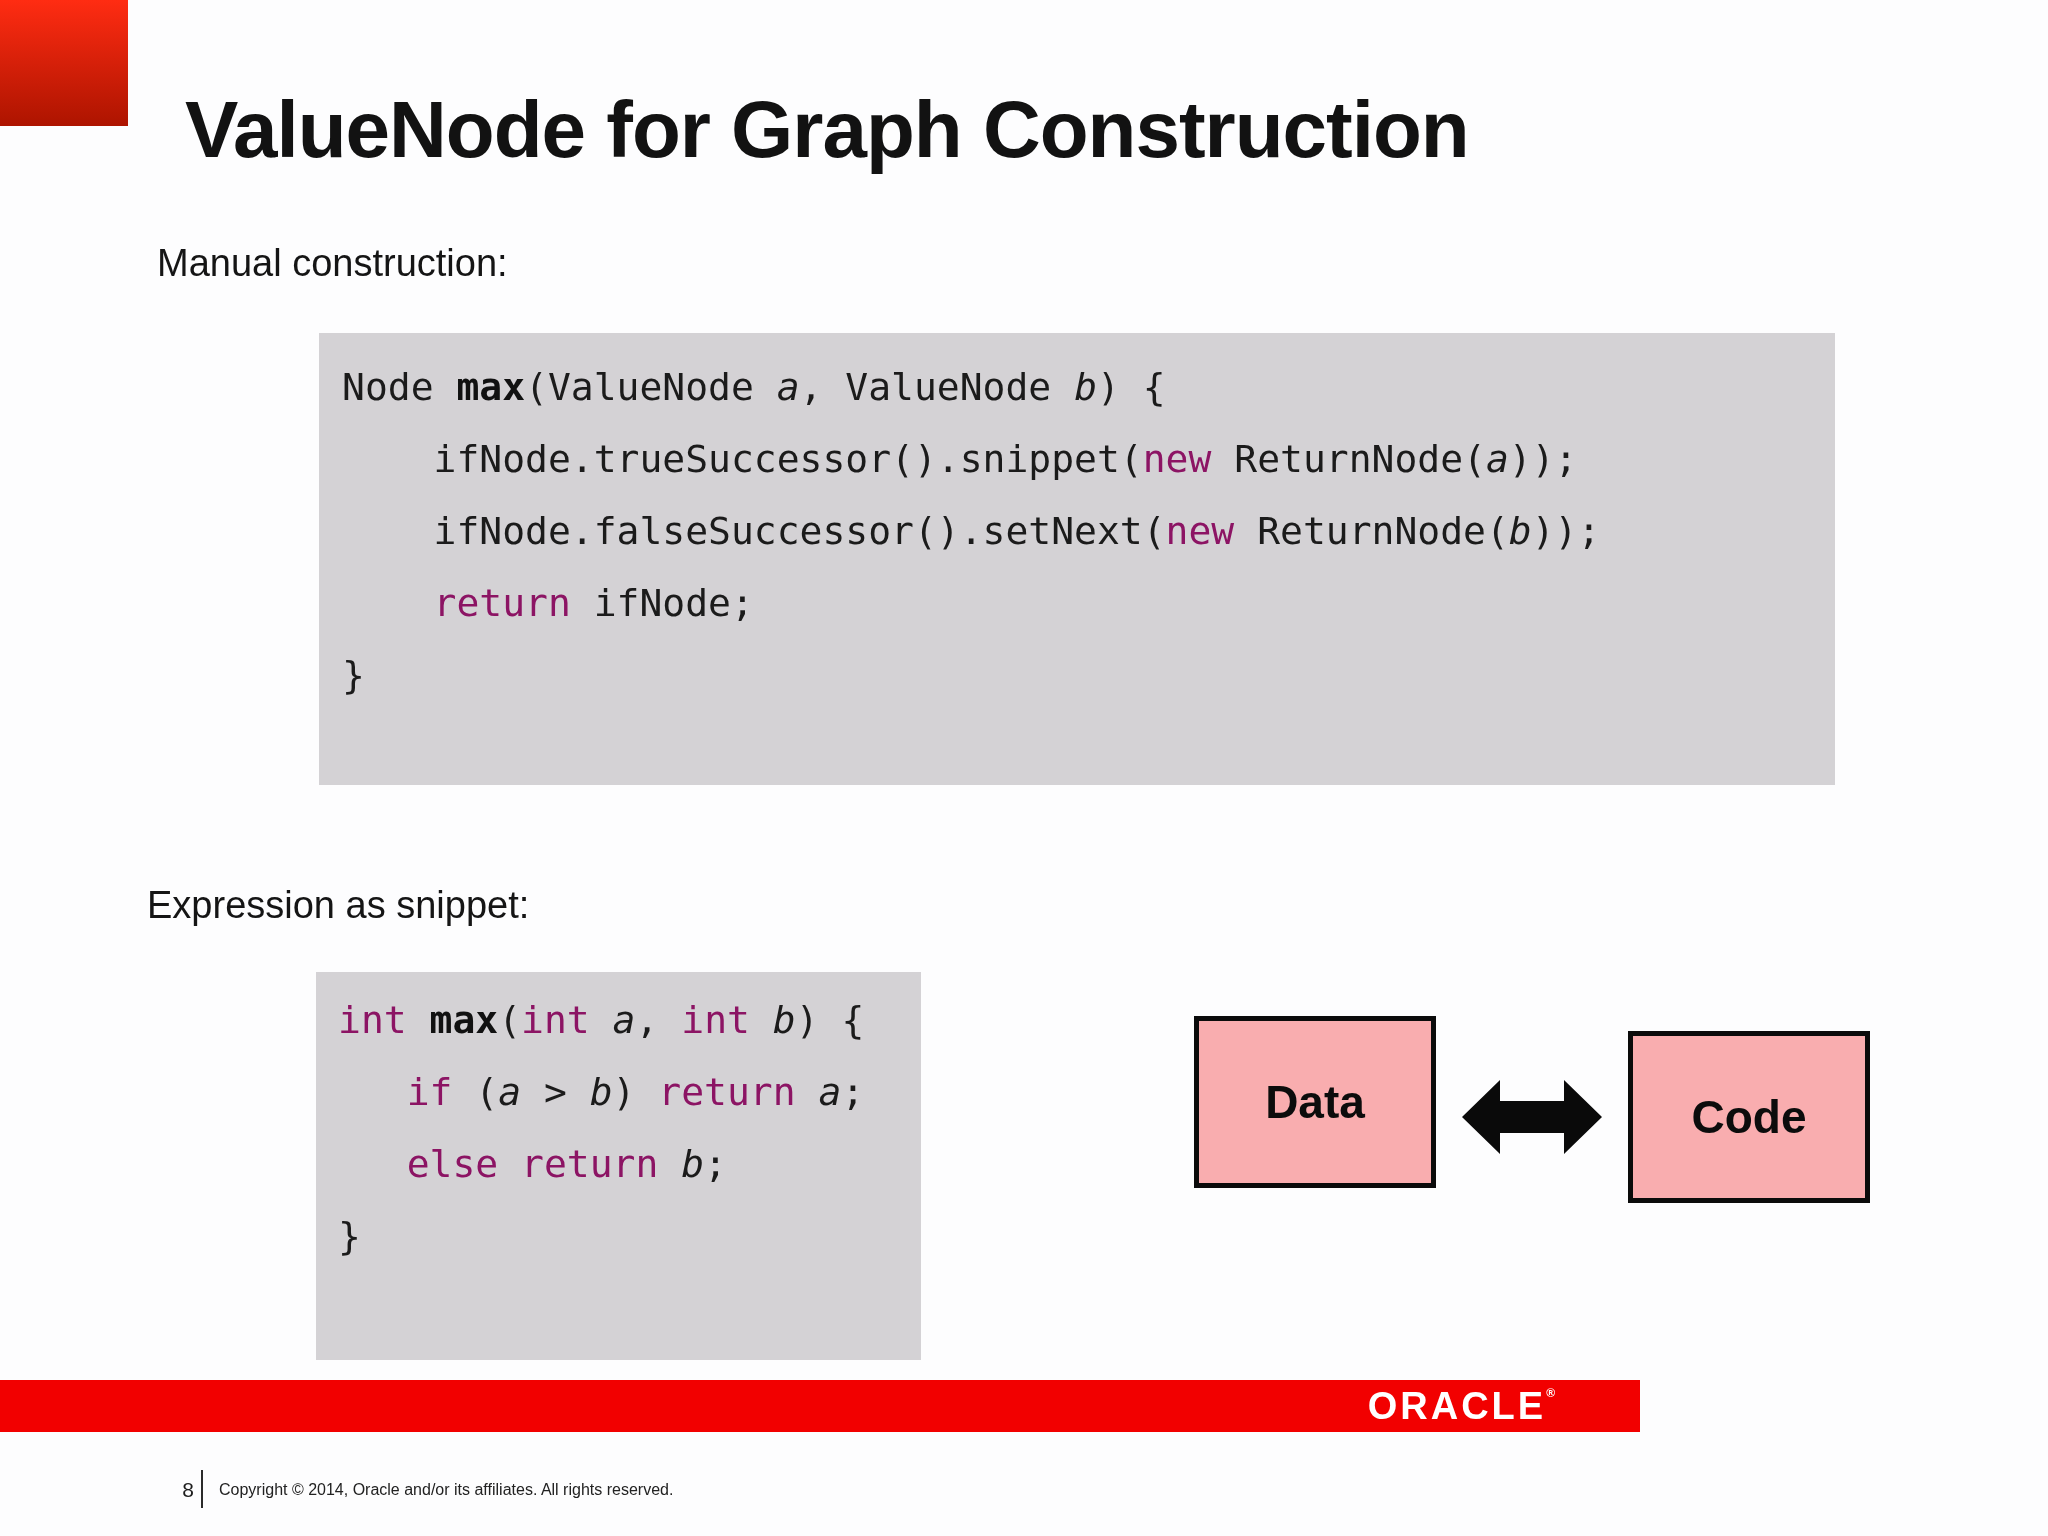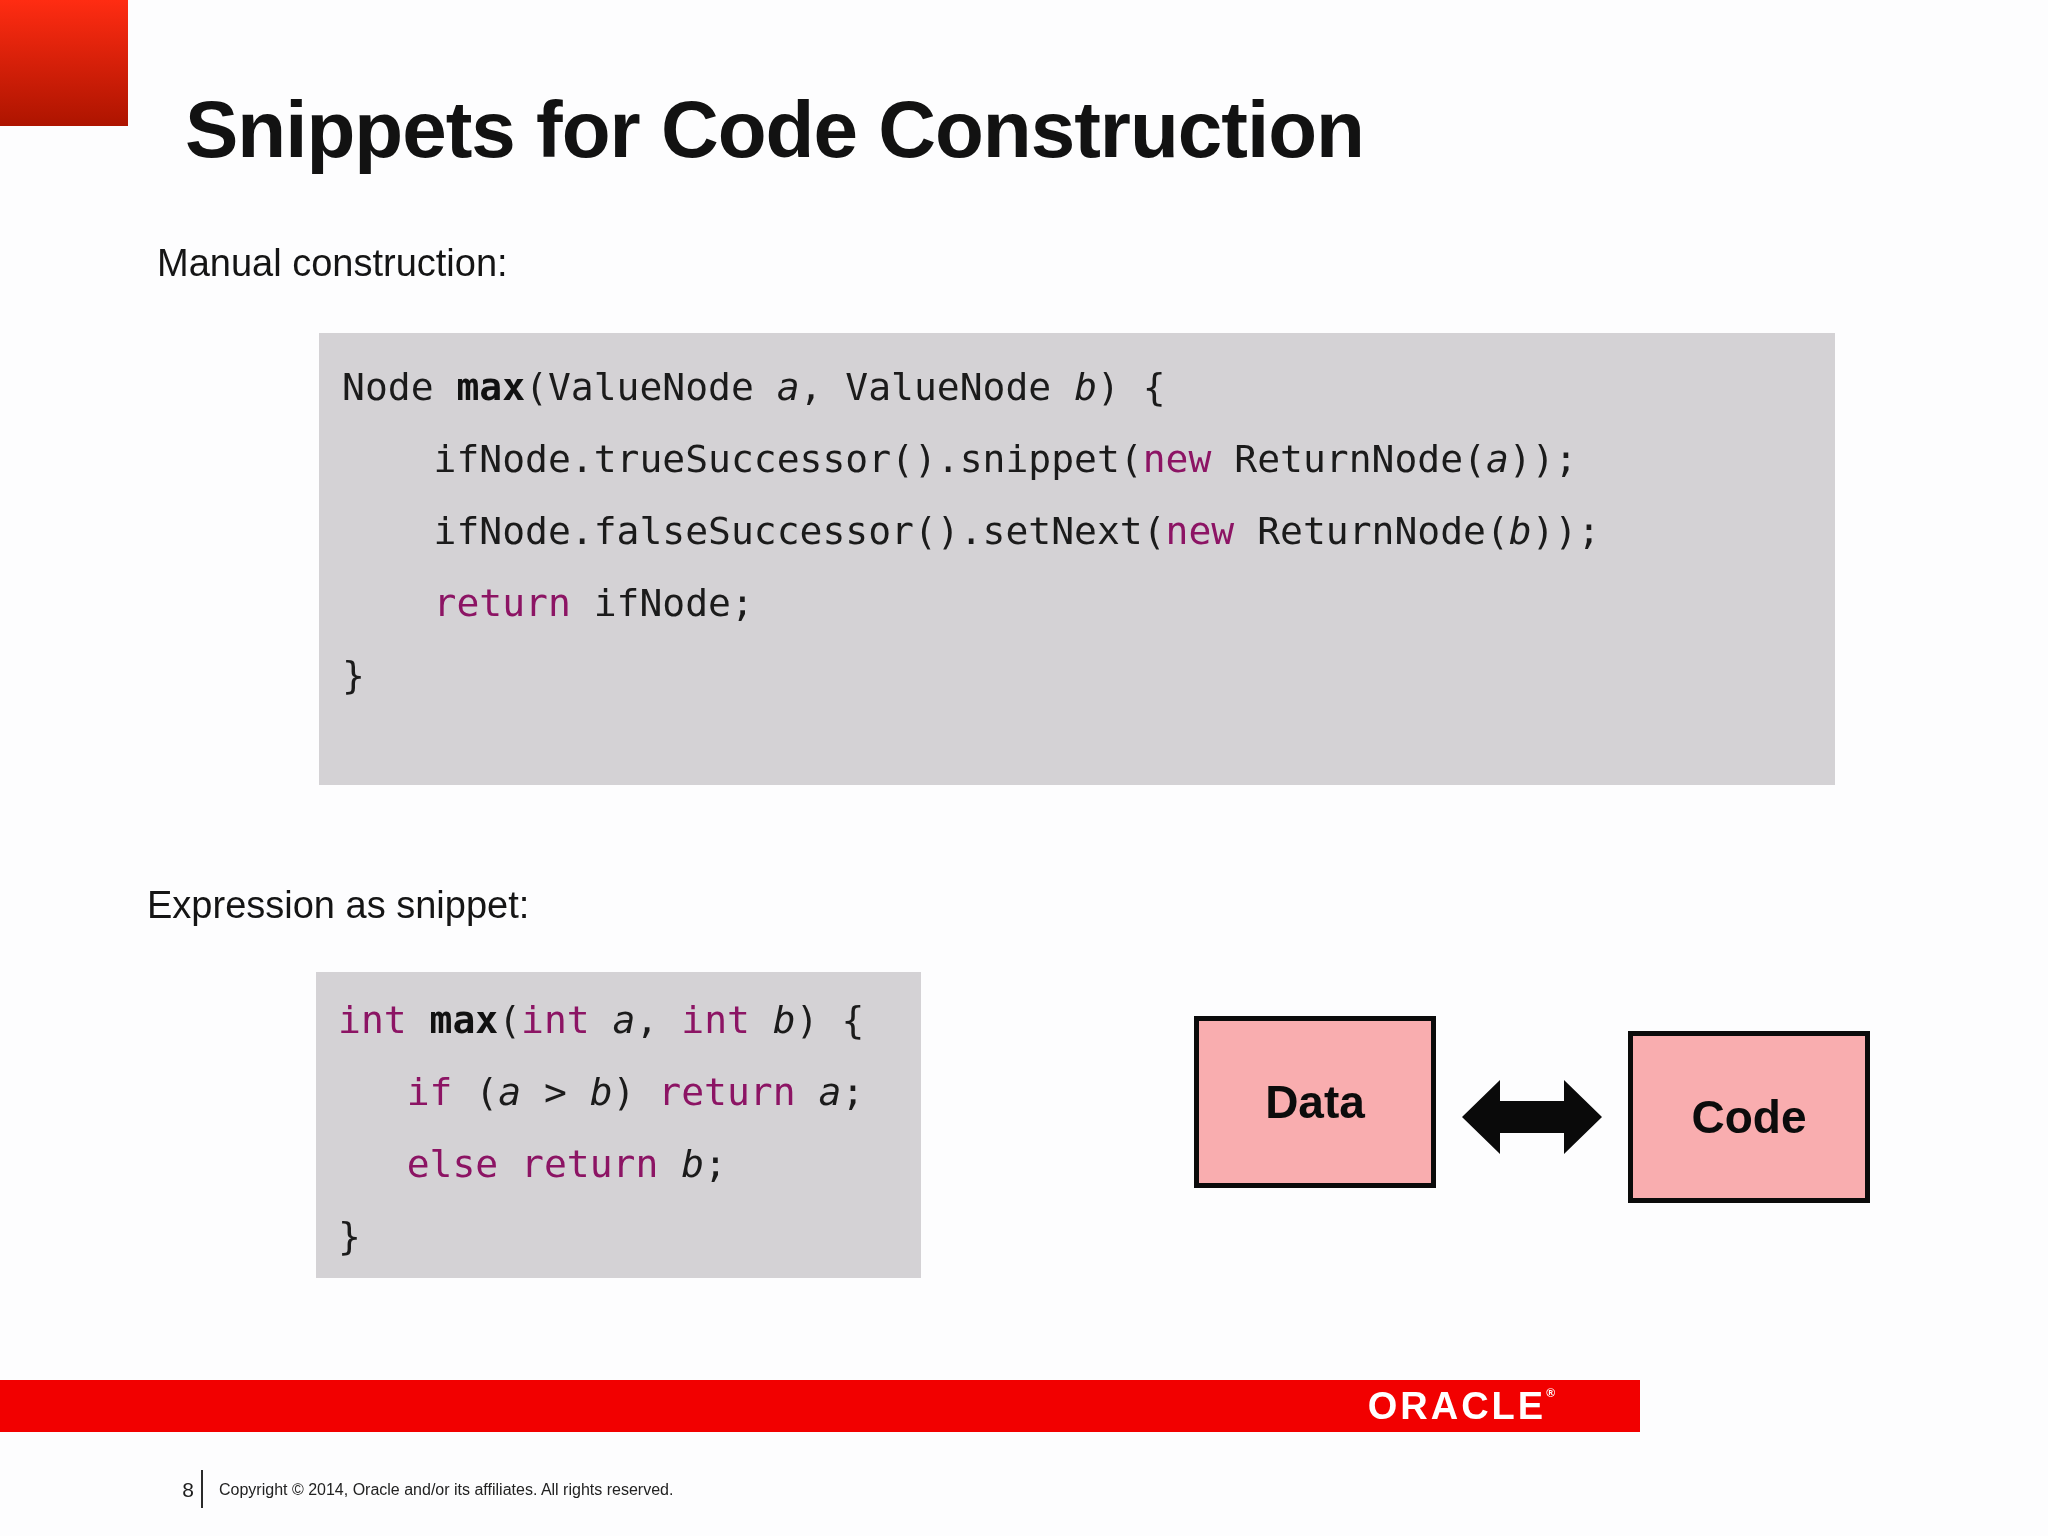--- a/index.html
+++ b/index.html
@@ -29,21 +29,21 @@
   .section-label.manual{left:157px;top:242px;}
   .section-label.expression{left:147px;top:884px;}
 
   .code-block{
     position:absolute;
     background:var(--code-bg,#d4d2d5);
     font-family:"DejaVu Sans Mono", monospace;
     font-size:38px;color:#1b1b1b;margin-left:45px;
   }
   .code-block.manual{left:274px;top:333px;width:1516px;height:452px;padding:18px 0 0 23px;box-sizing:border-box;}
-  .code-block.expression{left:271px;top:972px;width:605px;height:306px;padding:12px 0 0 22px;box-sizing:border-box;}
+  .code-block.expression{left:271px;top:972px;width:605px;height:388px;padding:12px 0 0 22px;box-sizing:border-box;}
   .code-line{height:72px;line-height:72px;white-space:pre;}
   .tok-p{color:#1b1b1b;}
   .tok-k{color:var(--keyword,#8c1464);}
   .tok-b{font-weight:bold;color:#111;}
   .tok-i{font-style:italic;color:#1b1b1b;}
 
   
   .diagram-box{
     position:absolute;width:242px;height:172px;box-sizing:border-box;
     background:var(--box-pink,#f9adaf);
@@ -79,21 +79,21 @@
     font-size:16px;color:#222222;white-space:nowrap;
   }
 </style>
 </head>
 <body>
 
 <div class="slide">
 
   <div class="corner-accent"></div>
 
-  <h1 class="slide-title">Snippets for Code Construction</h1>
+  <h1 class="slide-title">ValueNode for Graph Construction</h1>
 
   <div class="section-label manual">Manual construction:</div>
 
   <div class="code-block manual">
       <div class="code-line"><span class="tok-p">Node </span><span class="tok-b">max</span><span class="tok-p">(ValueNode </span><span class="tok-i">a</span><span class="tok-p">, ValueNode </span><span class="tok-i">b</span><span class="tok-p">) {</span></div>
       <div class="code-line"><span class="tok-p">    ifNode.trueSuccessor().snippet(</span><span class="tok-k">new</span><span class="tok-p"> ReturnNode(</span><span class="tok-i">a</span><span class="tok-p">));</span></div>
       <div class="code-line"><span class="tok-p">    ifNode.falseSuccessor().setNext(</span><span class="tok-k">new</span><span class="tok-p"> ReturnNode(</span><span class="tok-i">b</span><span class="tok-p">));</span></div>
       <div class="code-line"><span class="tok-p">    </span><span class="tok-k">return</span><span class="tok-p"> ifNode;</span></div>
       <div class="code-line"><span class="tok-p">}</span></div>
     </div>

